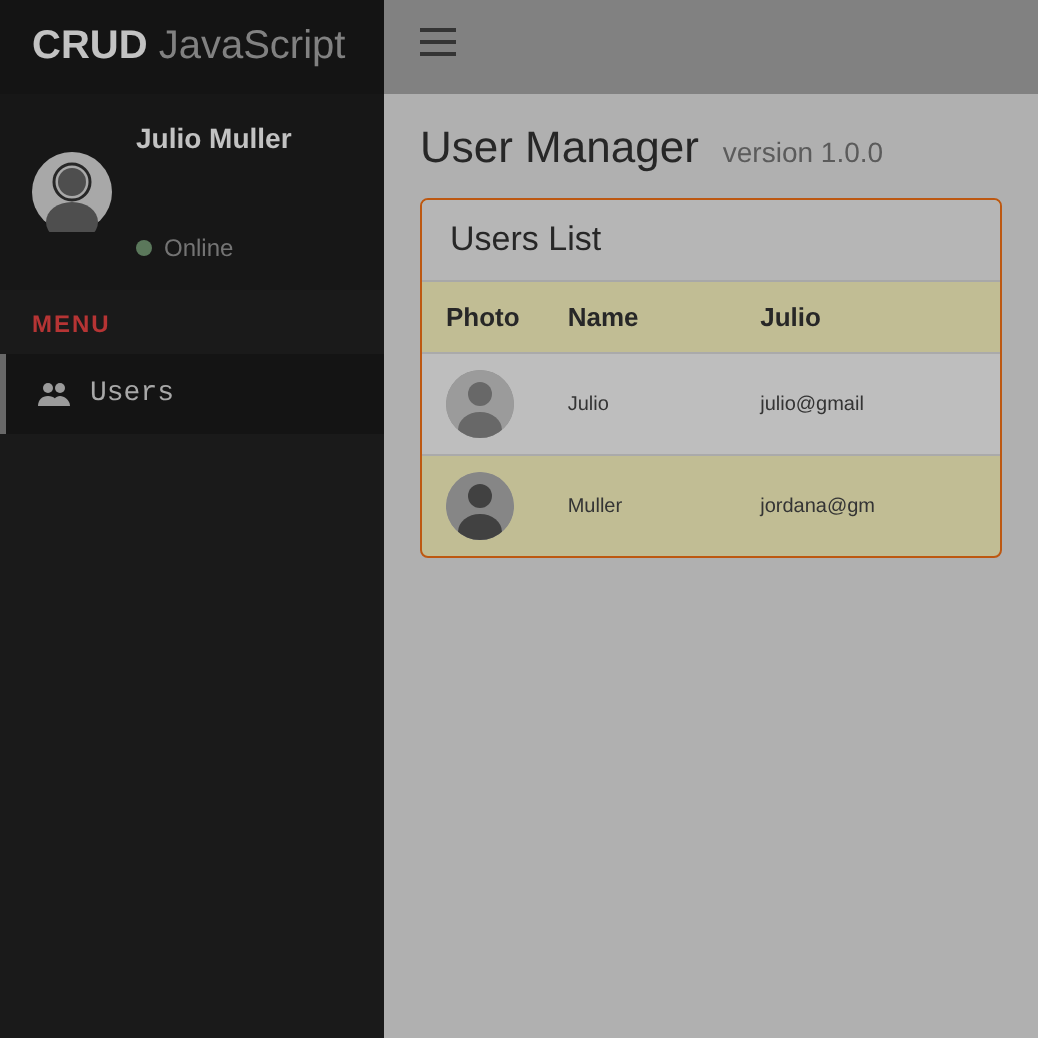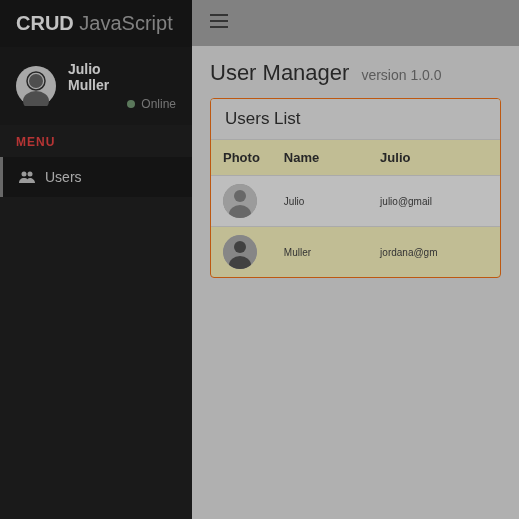--- a/index.html
+++ b/index.html
@@ -19,28 +19,28 @@
     
     .sidebar { width: 192px; background: #222; color: #ccc; flex-shrink: 0; display: flex; flex-direction: column; }
     
     .brand { background: #1a1a1a; padding: 12px 16px; font-size: 20px; font-weight: 400; color: #fff; }
     .brand-bold { font-weight: bold; color: #fff; }
     .brand-light { color: #aaa; font-weight: 400; }
     
     .user-panel { display: flex; align-items: center; padding: 14px 16px; gap: 12px; background: #1e1e1e; }
     .user-avatar { width: 40px; height: 40px; border-radius: 50%; background: #444; display: flex; align-items: center; justify-content: center; }
     .user-avatar svg { width: 40px; height: 40px; }
-    .user-info { display: flex; gap: 4px; }
+    .user-info { display: flex; flex-direction: column; gap: 4px; }
     .user-name { color: #fff; font-size: 14px; font-weight: bold; }
     .user-status { display: flex; align-items: center; gap: 6px; font-size: 12px; color: #999; margin-top: 36px; }
     .status-dot { width: 8px; height: 8px; border-radius: 50%; background: #4caf50; display: inline-block; filter: grayscale(60%); }
     
     .menu-header { padding: 10px 16px 8px; color: #ef4444; font-size: 12px; letter-spacing: 1px; font-weight: bold; }
     
-    .menu-item { display: flex; align-items: center; gap: 10px; padding: 12px 16px; cursor: pointer; border-left: 3px solid #555; background: #1a1a1a; }
+    .menu-item { display: flex; align-items: center; gap: 10px; padding: 12px 16px; cursor: pointer; border-left: 3px solid #555; background: #1a1a1a; font-family: Liberation Mono, monospace; }
     .menu-item.active { border-left-color: #888; }
     .menu-icon { width: 16px; height: 16px; display: flex; }
     .menu-label { color: #ddd; font-size: 14px; }
     
     .main { flex: 1; background: #e8e8e8; display: flex; flex-direction: column; overflow: hidden; }
     
     .topbar { background: #aaa; padding: 14px 18px; }
     .hamburger-icon { width: 18px; height: 14px; display: inline-block; }
     
     .page-header { padding: 14px 18px 12px; display: flex; align-items: baseline; gap: 12px; }

